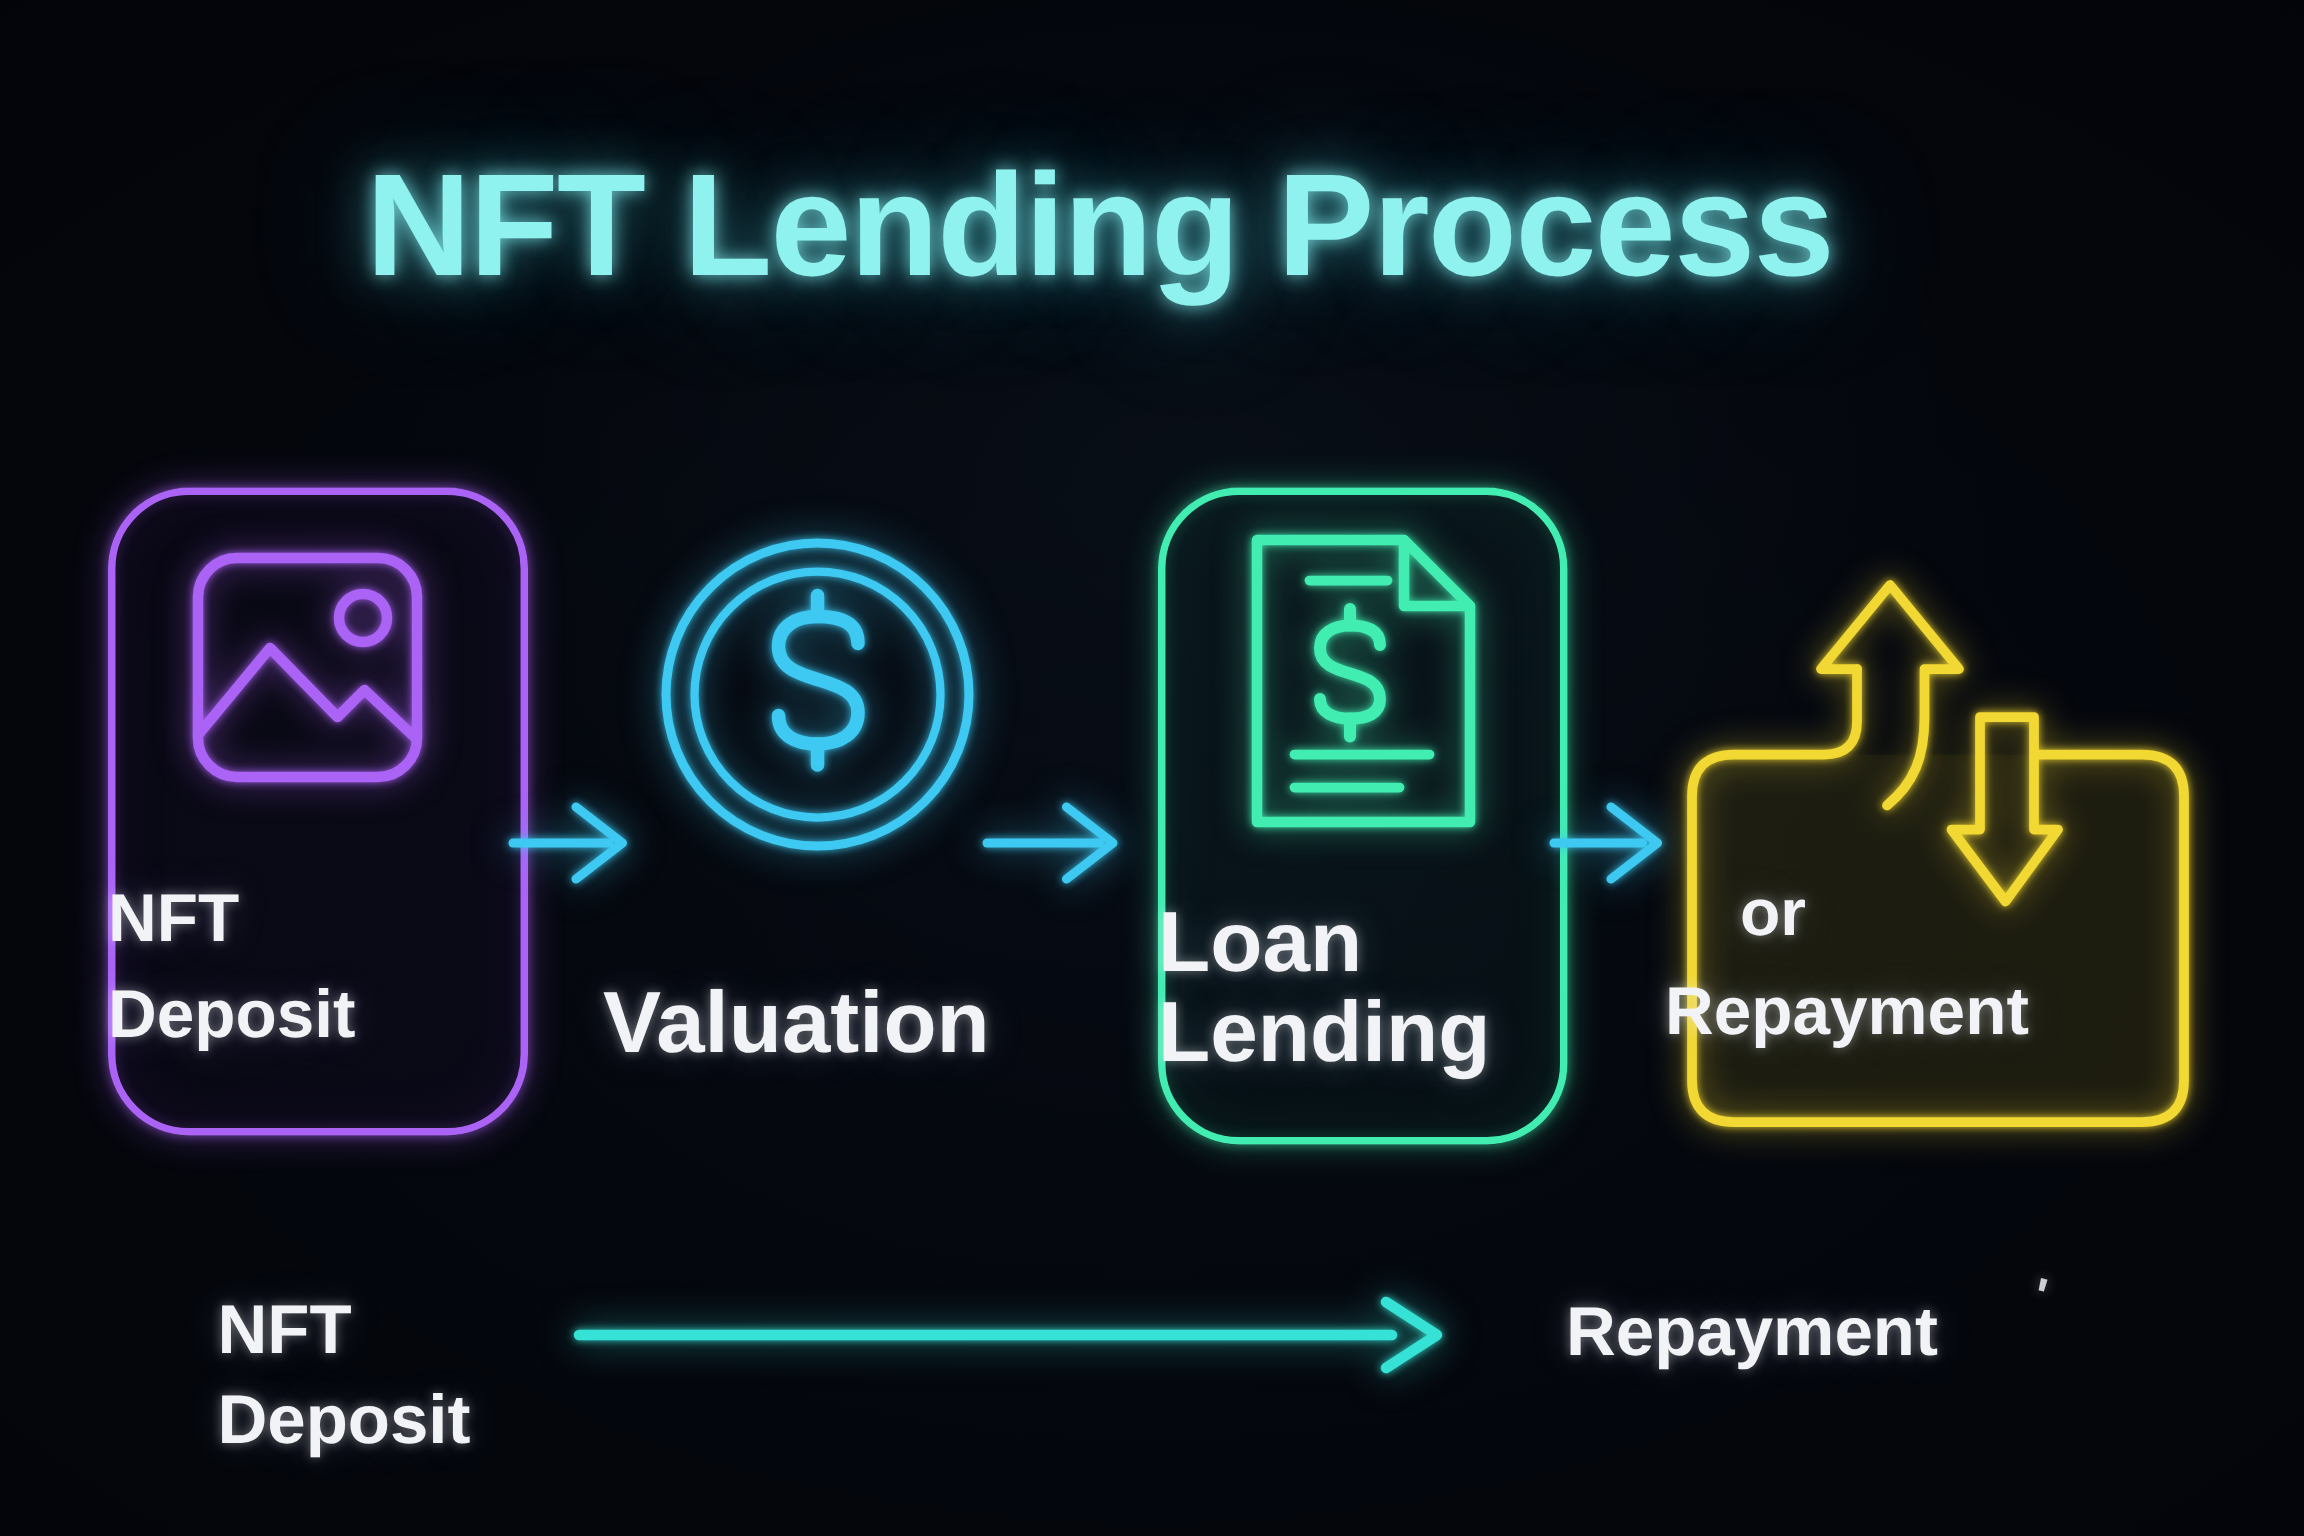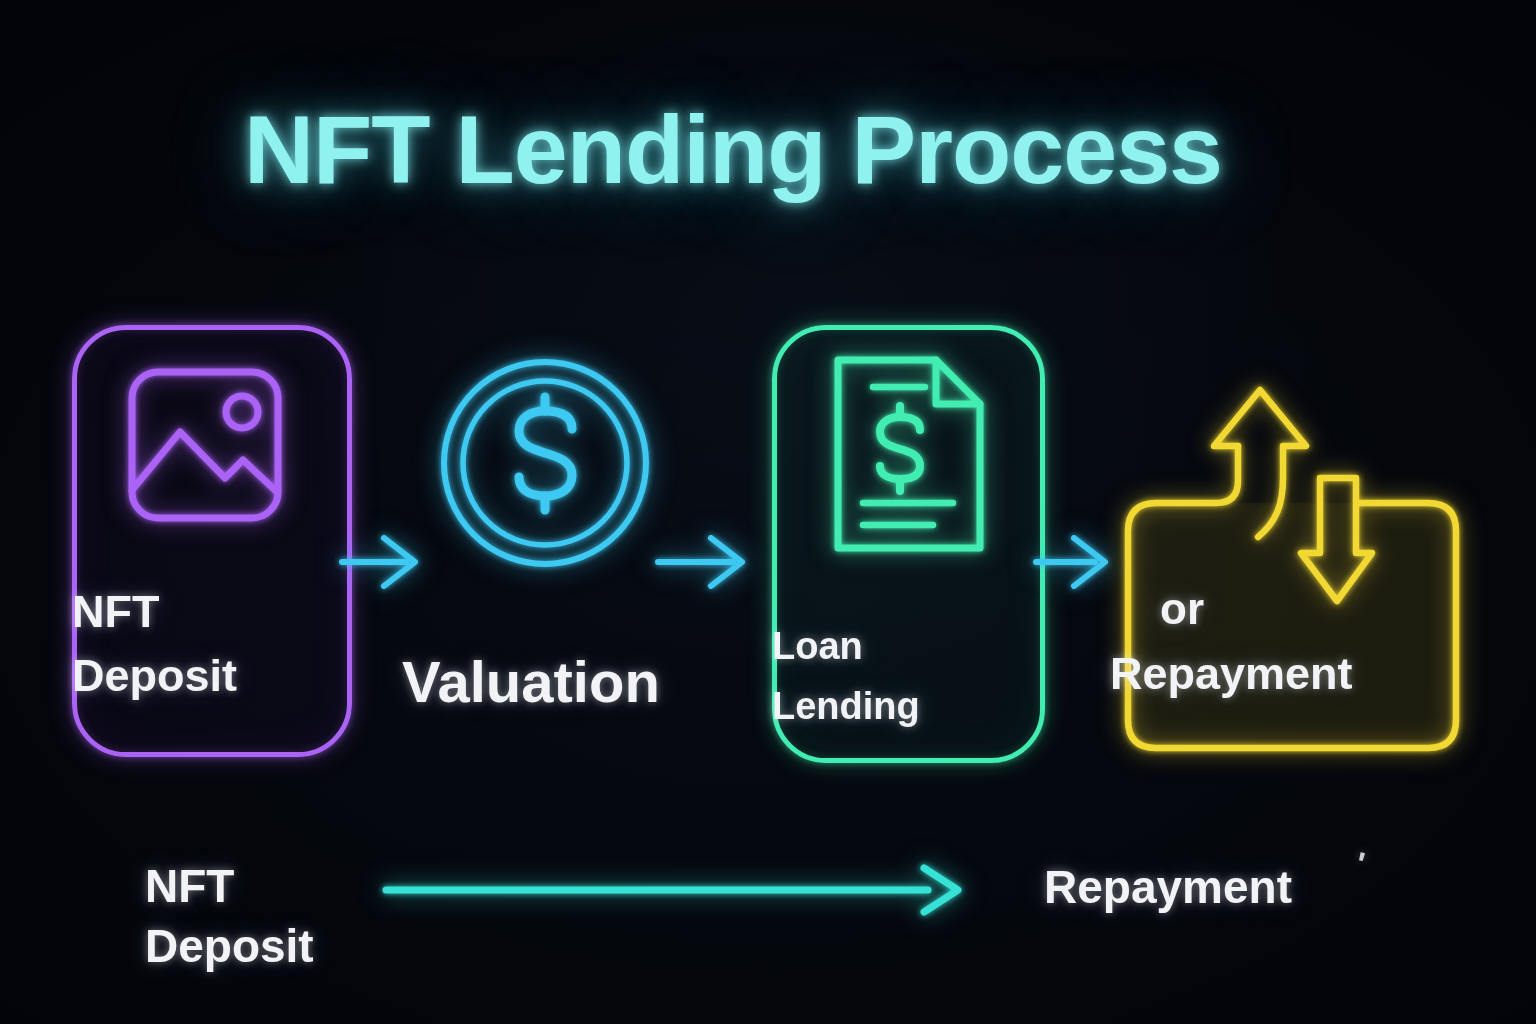--- a/index.html
+++ b/index.html
@@ -91,21 +91,21 @@
   <svg class="abs glow-green" style="left:832px;top:354px;" width="154" height="200" viewBox="0 0 154 200">
     <path class="st s-green" stroke-width="7" d="M6,6 H104 L148,50 V194 H6 Z"></path>
     <path class="st s-green" stroke-width="7" d="M104,6 V50 H148"></path>
     <path class="st s-green" stroke-width="6.5" d="M41,33 H93"></path>
     <path class="st s-green" stroke-width="8" d="M88,76 C88,66 79,63 68,63 C57,63 48,68 48,78 C48,89 58,92 68,95 C78,98 88,101 88,112 C88,122 79,125 68,125 C57,125 48,121 48,112"></path>
     <path class="st s-green" stroke-width="8" d="M68,52 V63"></path>
     <path class="st s-green" stroke-width="8" d="M68,125 V137"></path>
     <path class="st s-green" stroke-width="6.5" d="M31,149 H121"></path>
     <path class="st s-green" stroke-width="6.5" d="M31,171 H101"></path>
   </svg>
-  <div class="abs neon-label" style="left:772px;top:616px;width:263px;font-size:38px;line-height:60px;">
+  <div class="abs neon-label" style="left:772px;top:598px;width:263px;font-size:57px;line-height:60px;">
     <div>Loan</div>
     <div>Lending</div>
   </div>
 
   <svg class="abs glow-cyan" style="left:1032px;top:530px;" width="78" height="64" viewBox="0 0 78 64">
     <path class="st s-cyan" d="M4,32 H63" stroke-width="6"></path>
     <path class="st s-cyan" d="M42,8 L73,32 L42,56" stroke-width="6"></path>
   </svg>
 
   <svg class="abs glow-yellow" style="left:1100px;top:380px;" width="380" height="390" viewBox="0 0 380 390">

